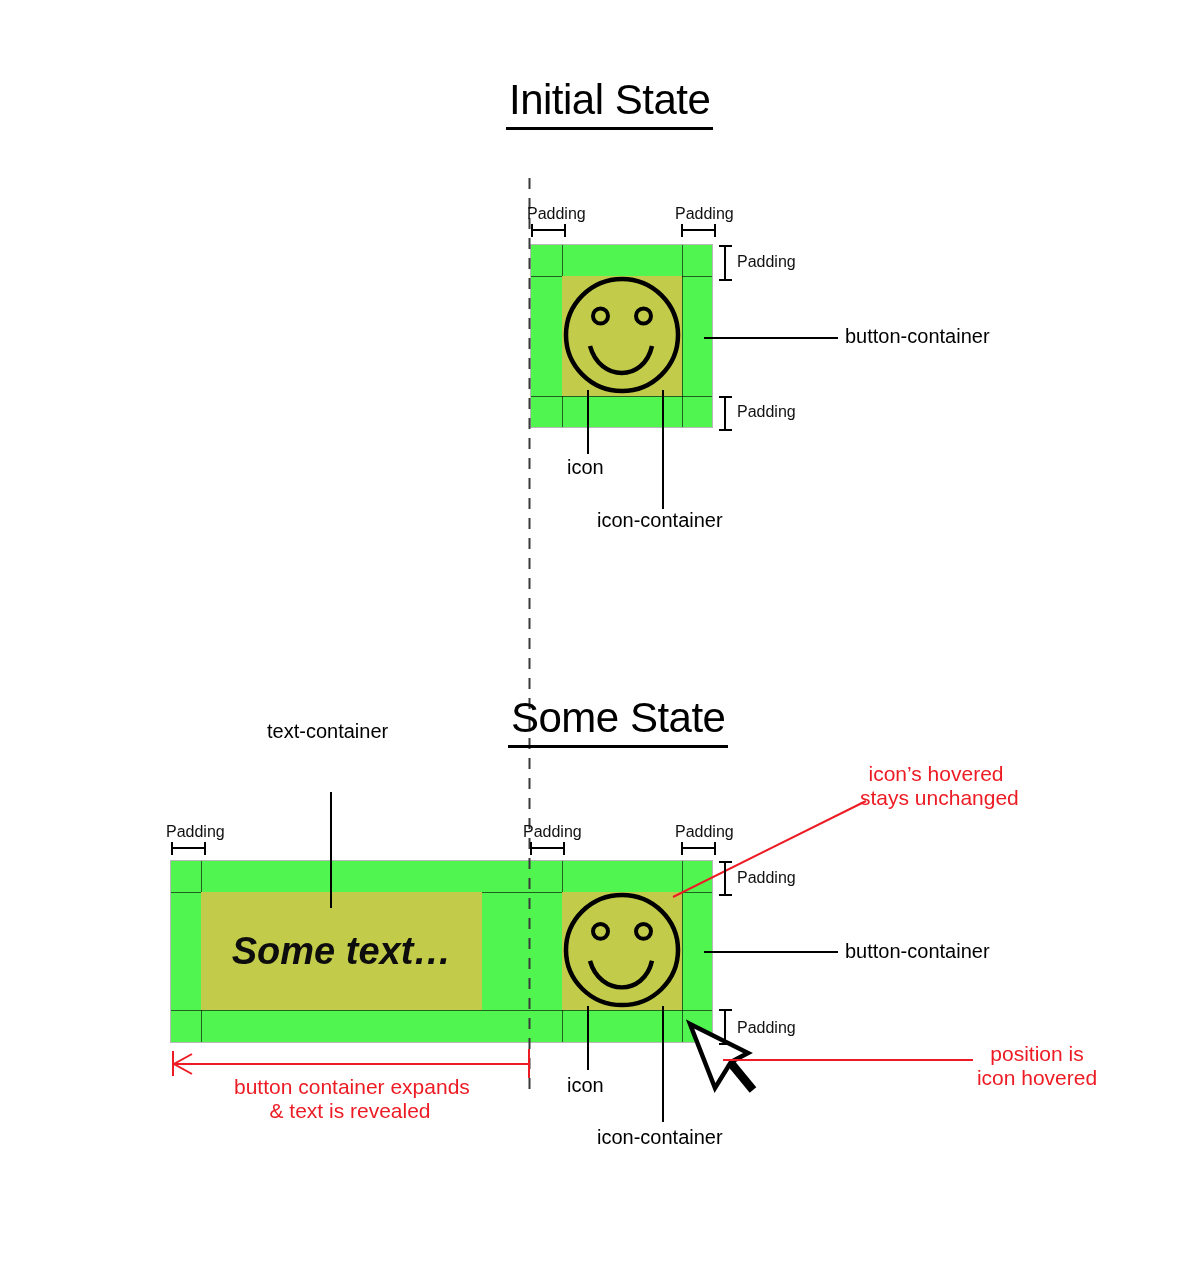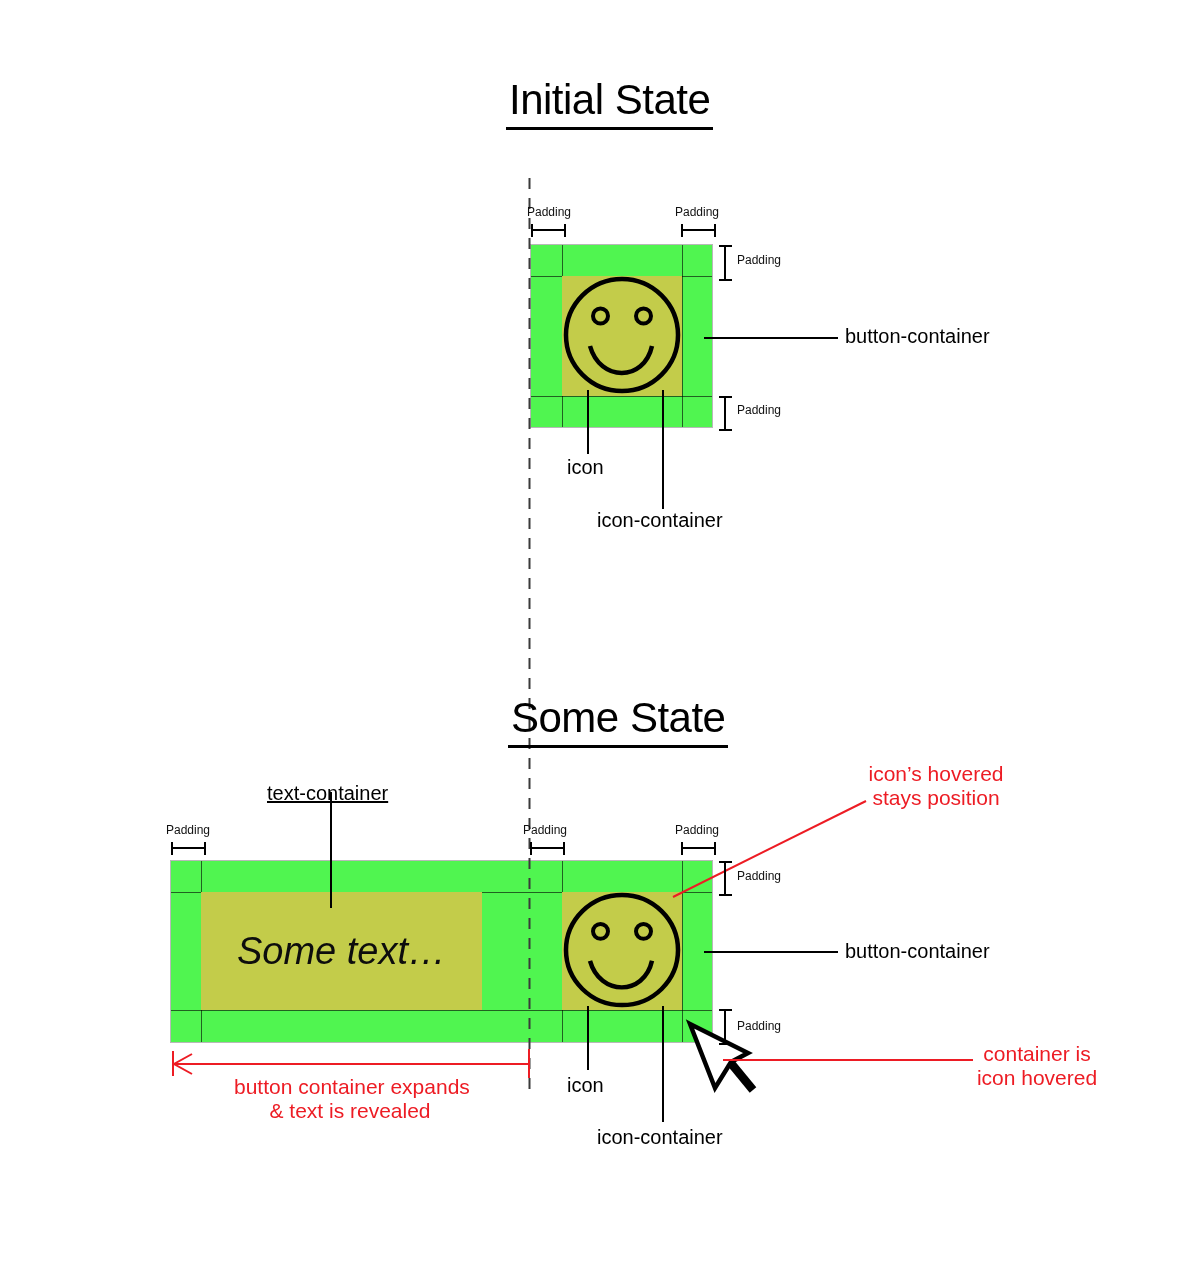--- a/index.html
+++ b/index.html
@@ -2,21 +2,21 @@
 <html><head>
 <meta charset="utf-8">
 <style>
   html,body{margin:0;padding:0;background:#fff;}
   .canvas{position:relative;width:1191px;height:1269px;background:#ffffff;overflow:hidden;
           font-family:"Liberation Sans",sans-serif;color:#000;}
   .abs{position:absolute;}
   .title{font-size:42px;letter-spacing:-0.5px;border-bottom:3px solid #000;
          padding:0 3px 3px 3px;white-space:nowrap;z-index:6;}
   .lbl{font-size:20px;white-space:nowrap;z-index:6;}
-  .pad{font-size:12px;white-space:nowrap;z-index:6;color:#111;}
+  .pad{font-size:16px;white-space:nowrap;z-index:6;color:#111;}
   .btn{background:#50f550;box-shadow:0 0 0 1px rgba(0,0,0,0.28);z-index:1;}
   .cell{position:absolute;background:#c3cc4a;}
   .gl-v{position:absolute;top:0;bottom:0;width:1px;background:rgba(0,0,0,0.6);}
   .gl-h{position:absolute;left:0;right:0;height:1px;background:rgba(0,0,0,0.6);}
   .hbr{position:absolute;height:13px;border-left:2px solid #000;border-right:2px solid #000;z-index:6;}
   .hbr::before{content:"";position:absolute;left:0;right:0;top:5px;height:2px;background:#000;}
   .vbr{position:absolute;width:13px;border-top:2px solid #000;border-bottom:2px solid #000;z-index:6;}
   .vbr::before{content:"";position:absolute;top:0;bottom:0;left:5px;width:2px;background:#000;}
   .ldv{position:absolute;width:2px;background:#000;z-index:6;}
   .ldh{position:absolute;height:2px;background:#000;z-index:6;}
@@ -83,31 +83,31 @@
   <div class="abs lbl" style="left:845px;top:325px;">button-container</div>
 
   <div class="ldv" style="left:587px;top:390px;height:64px;"></div>
   <div class="abs lbl" style="left:567px;top:456px;">icon</div>
 
   <div class="ldv" style="left:662px;top:390px;height:119px;"></div>
   <div class="abs lbl" style="left:597px;top:509px;">icon-container</div>
 
   <div class="abs title" style="left:508px;top:694px;">Some State</div>
 
-  <div class="abs lbl" style="left:267px;top:782px;text-decoration:underline;">text-container</div>
+  <div class="abs lbl" style="left:267px;top:720px;">text-container</div>
   <div class="ldv" style="left:330px;top:792px;height:116px;"></div>
 
   <div class="abs btn" style="left:171px;top:861px;width:541px;height:181px;">
     <div class="gl-v" style="left:30px;"></div>
     <div class="gl-v" style="left:391px;"></div>
     <div class="gl-v" style="left:511px;"></div>
     <div class="gl-h" style="top:31px;"></div>
     <div class="gl-h" style="top:149px;"></div>
 
-    <div class="cell icon-box" style="left:30px;top:31px;width:281px;height:118px;">
+    <div class="cell icon-box" style="left:30px;top:31px;width:281px;height:118px;font-weight:bold;">
       <span class="some-text">Some text…</span>
     </div>
 
     <div class="cell icon-box" style="left:391px;top:31px;width:120px;height:118px;">
       <svg width="120" height="118" viewBox="0 0 120 120" preserveAspectRatio="none">
         <circle cx="60" cy="59" r="56" fill="none" stroke="#000" stroke-width="4.5"></circle>
         <circle cx="38.5" cy="40" r="7.5" fill="none" stroke="#000" stroke-width="4"></circle>
         <circle cx="81.5" cy="40" r="7.5" fill="none" stroke="#000" stroke-width="4"></circle>
         <path d="M28,70 C38,106 82,106 90,70" fill="none" stroke="#000" stroke-width="4.5"></path>
       </svg>
@@ -129,26 +129,26 @@
   <div class="abs lbl" style="left:845px;top:940px;">button-container</div>
 
   <div class="ldv" style="left:587px;top:1006px;height:64px;"></div>
   <div class="abs lbl" style="left:567px;top:1074px;">icon</div>
 
   <div class="ldv" style="left:662px;top:1006px;height:116px;"></div>
   <div class="abs lbl" style="left:597px;top:1126px;">icon-container</div>
 
   <div class="red" style="left:860px;top:762px;width:152px;">
     <div>icon’s hovered</div>
-    <div>stays position</div>
+    <div>stays unchanged</div>
   </div>
 
   <div class="red" style="left:234px;top:1075px;width:232px;">
     <div>button container expands</div>
     <div>&amp; text is revealed</div>
   </div>
 
   <div class="red" style="left:964px;top:1042px;width:146px;">
-    <div>container is</div>
+    <div>position is</div>
     <div>icon hovered</div>
   </div>
 
 </div>
 
 </body></html>

